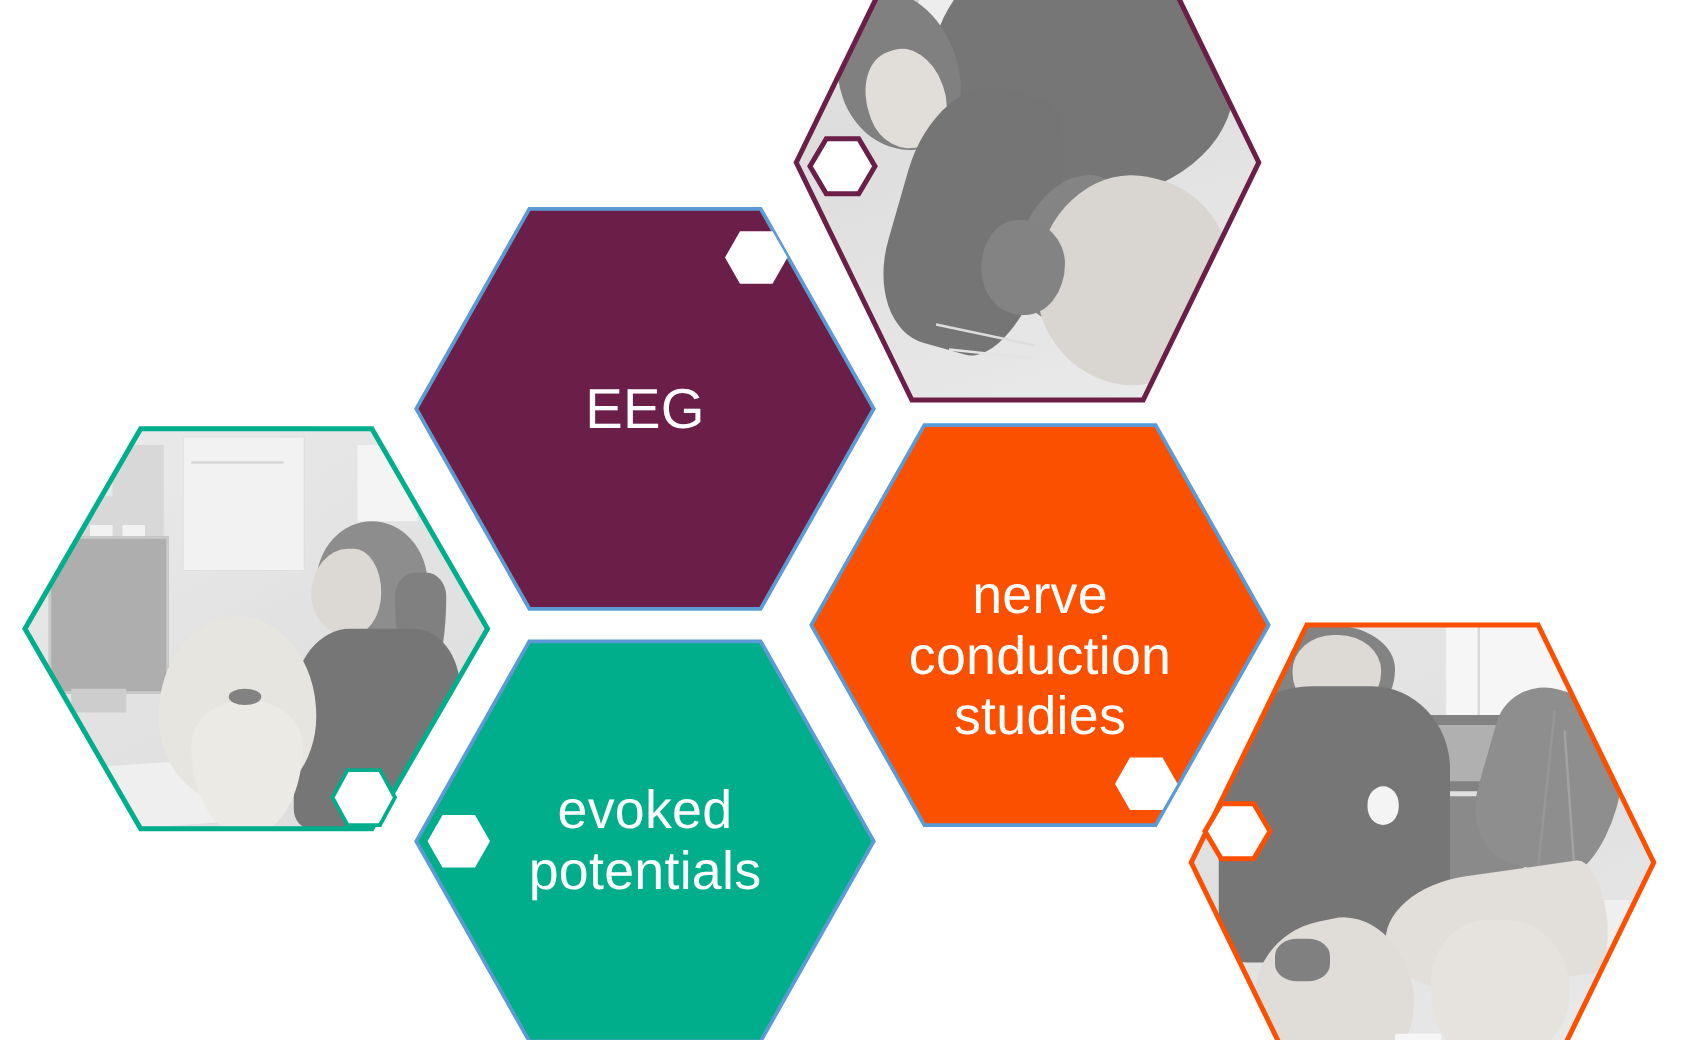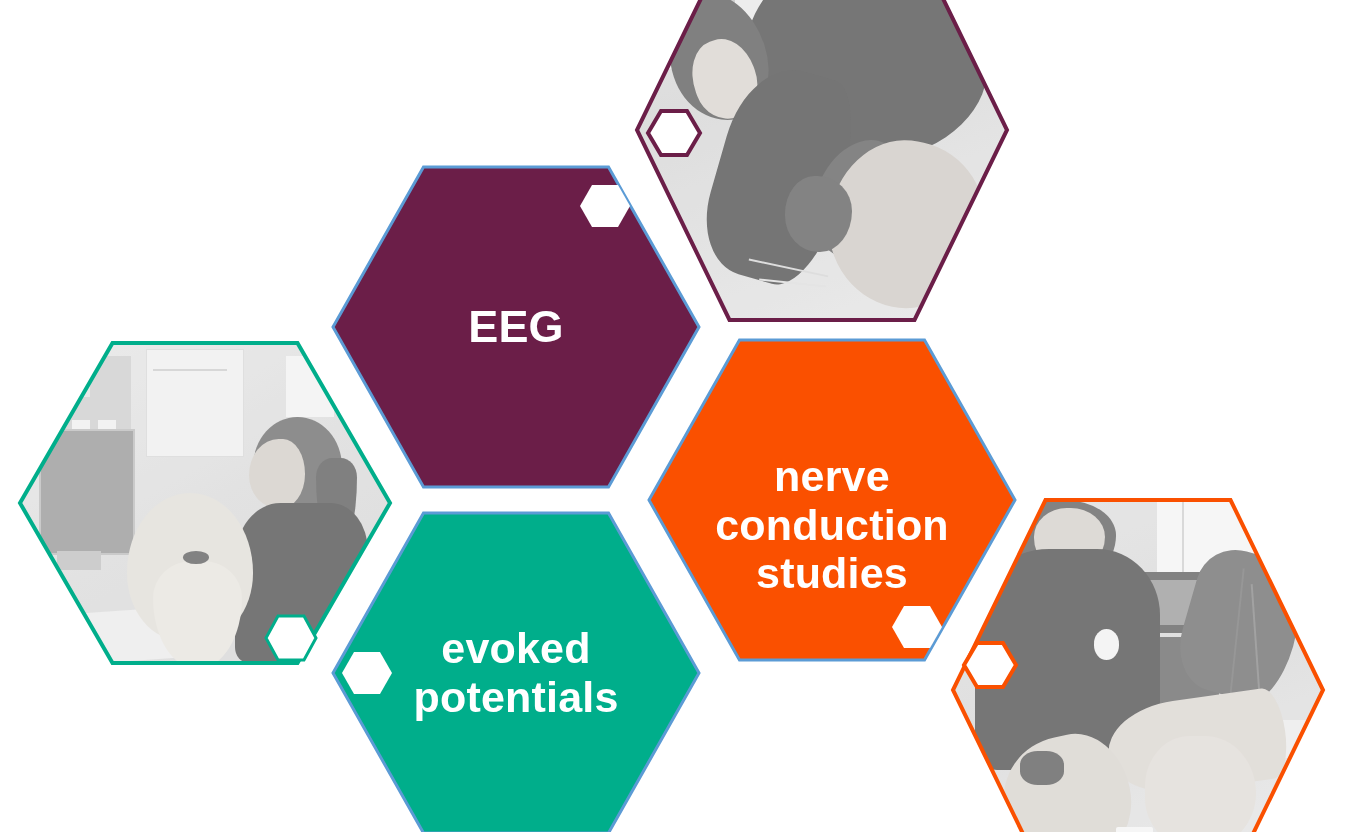--- a/index.html
+++ b/index.html
@@ -35,21 +35,21 @@
     width: 100%;
     height: 100%;
     display: flex;
     align-items: center;
     justify-content: center;
     text-align: center;
     color: #ffffff;
     font-size: 45px;
     line-height: 1.13;
     letter-spacing: 0.2px;
-    font-weight: 700;
+    font-weight: 400;
     pointer-events: none;
     white-space: pre-line;
   }
   .hex-label.small { font-size: 43px; }
   .photo-inner {
     position: absolute;
     inset: 0;
     background: #9a9a9a;
   }
   .photo-wash {

